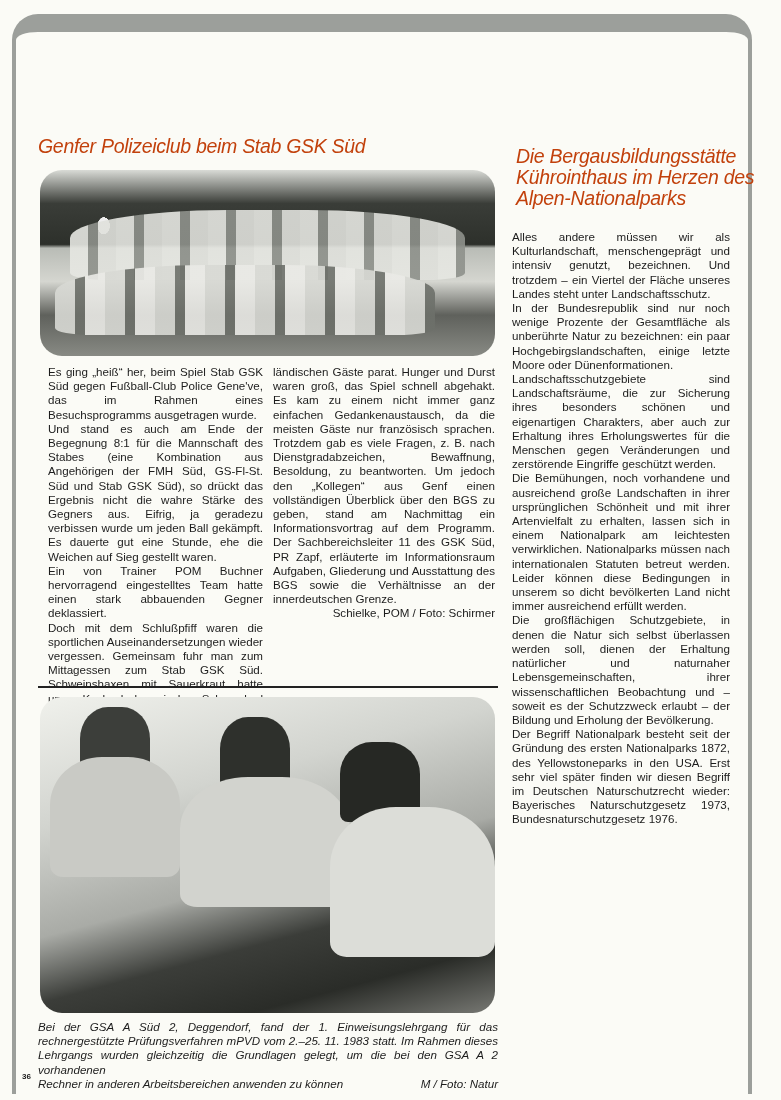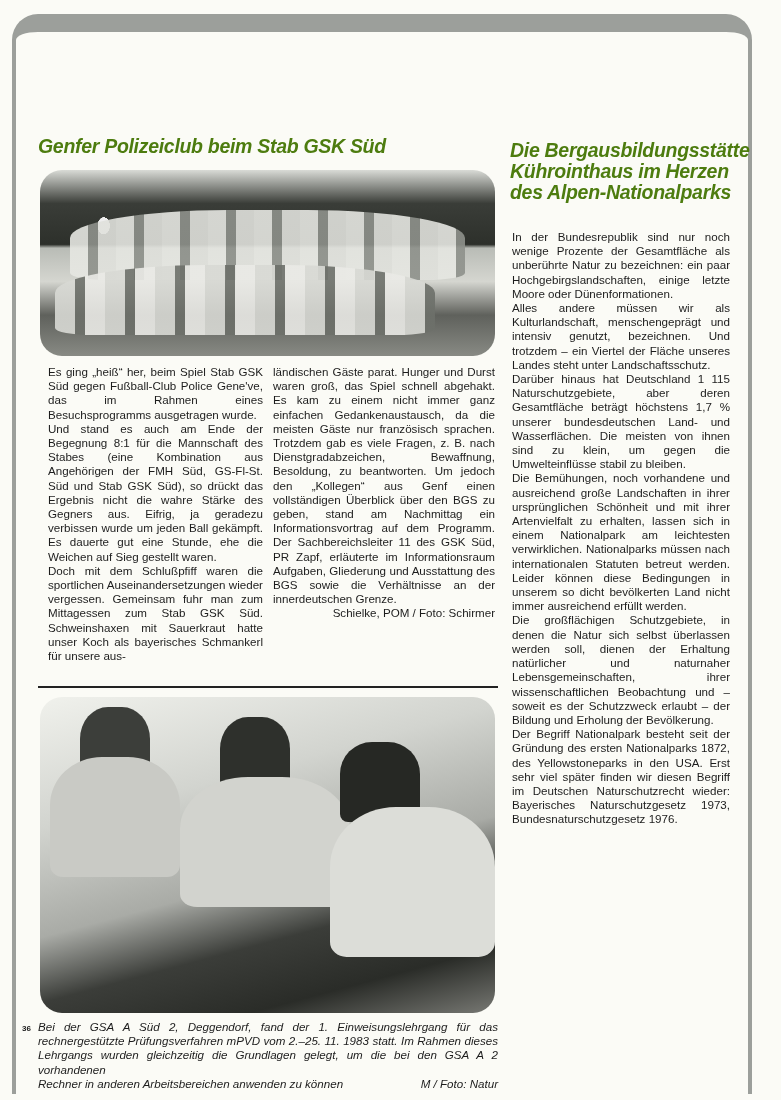--- a/index.html
+++ b/index.html
@@ -11,22 +11,22 @@
   }
   .frame {
     position: absolute; left: 12px; top: 14px; width: 740px; height: 1080px;
     border-top: 18px solid #9c9f9b;
     border-left: 4px solid #9c9f9b;
     border-right: 4px solid #9c9f9b;
     border-radius: 26px 26px 0 0;
     box-sizing: border-box;
   }
   .headline {
-    position: absolute; font-weight: bold; font-style: italic;
-    color: #4d7c0f; letter-spacing: -0.3px;
+    position: absolute; font-weight: normal; font-style: italic;
+    color: #c2410c; letter-spacing: -0.3px;
   }
   .h-left { left: 38px; top: 135px; font-size: 19.5px; }
   .h-right { left: 510px; top: 140px; width: 240px; font-size: 19.5px; line-height: 21px; }
   .col {
     position: absolute; font-size: 11.6px; line-height: 14.2px; text-align: justify;
   }
   .col p { margin: 0; }
   .c1 { left: 38px; top: 365px; width: 215px; margin-left: 10px; }
   .c2 { left: 273px; top: 365px; width: 222px; }
   .c3 { left: 512px; top: 230px; width: 218px; }
@@ -50,38 +50,39 @@
   }
   .rule {
     position: absolute; height: 2px; background: #222;
   }
   .caption {
     position: absolute; left: 38px; top: 1020px; width: 460px;
     font-size: 11.6px; line-height: 14.2px; font-style: italic; text-align: justify;
   }
   .caption .last { display: flex; justify-content: space-between; gap: 36px; }
   .pagenum {
-    position: absolute; left: 22px; top: 1024px; font-size: 8px; font-weight: bold;
+    position: absolute; left: 22px; top: 1072px; font-size: 8px; font-weight: bold;
   }
 </style>
 </head>
 <body>
 
 <div class="frame"></div>
 
 <h1 class="headline h-left" style="margin:0">Genfer Polizeiclub beim Stab GSK Süd</h1>
 
 <div class="photo photo1" title="Team photo of two football teams on a pitch">
   <div class="figure" style="left:30px;top:40px;width:395px;height:70px;background:repeating-linear-gradient(90deg,#e6e7e2 0 18px,#8e918b 18px 28px,#e0e1dc 28px 46px);opacity:.9"></div>
   <div class="figure" style="left:15px;top:95px;width:380px;height:70px;background:repeating-linear-gradient(90deg,#d8d9d4 0 20px,#6d706a 20px 30px,#eaeae6 30px 50px);opacity:.9"></div>
 </div>
 
 <div class="col c1">
   <p>Es ging „heiß“ her, beim Spiel Stab GSK Süd gegen Fußball-Club Police Gene've, das im Rahmen eines Besuchsprogramms ausgetragen wurde.</p>
   <p>Und stand es auch am Ende der Begegnung 8:1 für die Mannschaft des Stabes (eine Kombination aus Angehörigen der FMH Süd, GS-Fl-St. Süd und Stab GSK Süd), so drückt das Ergebnis nicht die wahre Stärke des Gegners aus. Eifrig, ja geradezu verbissen wurde um jeden Ball gekämpft. Es dauerte gut eine Stunde, ehe die Weichen auf Sieg gestellt waren.</p>
+  <p>Ein von Trainer POM Buchner hervorragend eingestelltes Team hatte einen stark abbauenden Gegner deklassiert.</p>
   <p>Doch mit dem Schlußpfiff waren die sportlichen Auseinandersetzungen wieder vergessen. Gemeinsam fuhr man zum Mittagessen zum Stab GSK Süd. Schweinshaxen mit Sauerkraut hatte unser Koch als bayerisches Schmankerl für unsere aus-</p>
 </div>
 
 <div class="col c2">
   <p>ländischen Gäste parat. Hunger und Durst waren groß, das Spiel schnell abgehakt. Es kam zu einem nicht immer ganz einfachen Gedankenaustausch, da die meisten Gäste nur französisch sprachen. Trotzdem gab es viele Fragen, z. B. nach Dienstgradabzeichen, Bewaffnung, Besoldung, zu beantworten. Um jedoch den „Kollegen“ aus Genf einen vollständigen Überblick über den BGS zu geben, stand am Nachmittag ein Informationsvortrag auf dem Programm. Der Sachbereichsleiter 11 des GSK Süd, PR Zapf, erläuterte im Informationsraum Aufgaben, Gliederung und Ausstattung des BGS sowie die Verhältnisse an der innerdeutschen Grenze.</p>
   <p class="credit">Schielke, POM / Foto: Schirmer</p>
 </div>
 
 <div class="rule" style="left:38px;top:686px;width:460px;"></div>
 
@@ -97,22 +98,22 @@
 <div class="caption">
   <span>Bei der GSA A Süd 2, Deggendorf, fand der 1. Einweisungslehrgang für das rechnergestützte Prüfungsverfahren mPVD vom 2.–25. 11. 1983 statt. Im Rahmen dieses Lehrgangs wurden gleichzeitig die Grundlagen gelegt, um die bei den GSA A 2 vorhandenen</span>
   <div class="last">
     <span>Rechner in anderen Arbeitsbereichen anwenden zu können</span>
     <span>M / Foto: Natur</span>
   </div>
 </div>
 
 <div class="pagenum">36</div>
 
-<h2 class="headline h-right" style="margin:0">Die Bergausbildungsstätte Kührointhaus im Herzen des Alpen-Nationalparks</h2>
+<h2 class="headline h-right" style="margin:6px">Die Bergausbildungsstätte Kührointhaus im Herzen des Alpen-Nationalparks</h2>
 
 <div class="col c3">
+  <p>Alles andere müssen wir als Kulturlandschaft, menschengeprägt und intensiv genutzt, bezeichnen. Und trotzdem – ein Viertel der Fläche unseres Landes steht unter Landschaftsschutz.</p>
   <p>In der Bundesrepublik sind nur noch wenige Prozente der Gesamtfläche als unberührte Natur zu bezeichnen: ein paar Hochgebirgslandschaften, einige letzte Moore oder Dünenformationen.</p>
-  <p>Alles andere müssen wir als Kulturlandschaft, menschengeprägt und intensiv genutzt, bezeichnen. Und trotzdem – ein Viertel der Fläche unseres Landes steht unter Landschaftsschutz.</p>
-  <p>Darüber hinaus hat Deutschland 1 115 Naturschutzgebiete, aber deren Gesamtfläche beträgt höchstens 1,7 % unserer bundesdeutschen Land- und Wasserflächen. Die meisten von ihnen sind zu klein, um gegen die Umwelteinflüsse stabil zu bleiben.</p>
+  <p>Landschaftsschutzgebiete sind Landschaftsräume, die zur Sicherung ihres besonders schönen und eigenartigen Charakters, aber auch zur Erhaltung ihres Erholungswertes für die Menschen gegen Veränderungen und zerstörende Eingriffe geschützt werden.</p>
   <p>Die Bemühungen, noch vorhandene und ausreichend große Landschaften in ihrer ursprünglichen Schönheit und mit ihrer Artenvielfalt zu erhalten, lassen sich in einem Nationalpark am leichtesten verwirklichen. Nationalparks müssen nach internationalen Statuten betreut werden. Leider können diese Bedingungen in unserem so dicht bevölkerten Land nicht immer ausreichend erfüllt werden.</p>
   <p>Die großflächigen Schutzgebiete, in denen die Natur sich selbst überlassen werden soll, dienen der Erhaltung natürlicher und naturnaher Lebensgemeinschaften, ihrer wissenschaftlichen Beobachtung und – soweit es der Schutzzweck erlaubt – der Bildung und Erholung der Bevölkerung.</p>
   <p>Der Begriff Nationalpark besteht seit der Gründung des ersten Nationalparks 1872, des Yellowstoneparks in den USA. Erst sehr viel später finden wir diesen Begriff im Deutschen Naturschutzrecht wieder: Bayerisches Naturschutzgesetz 1973, Bundesnaturschutzgesetz 1976.</p>
 </div>
 
 </body></html>

